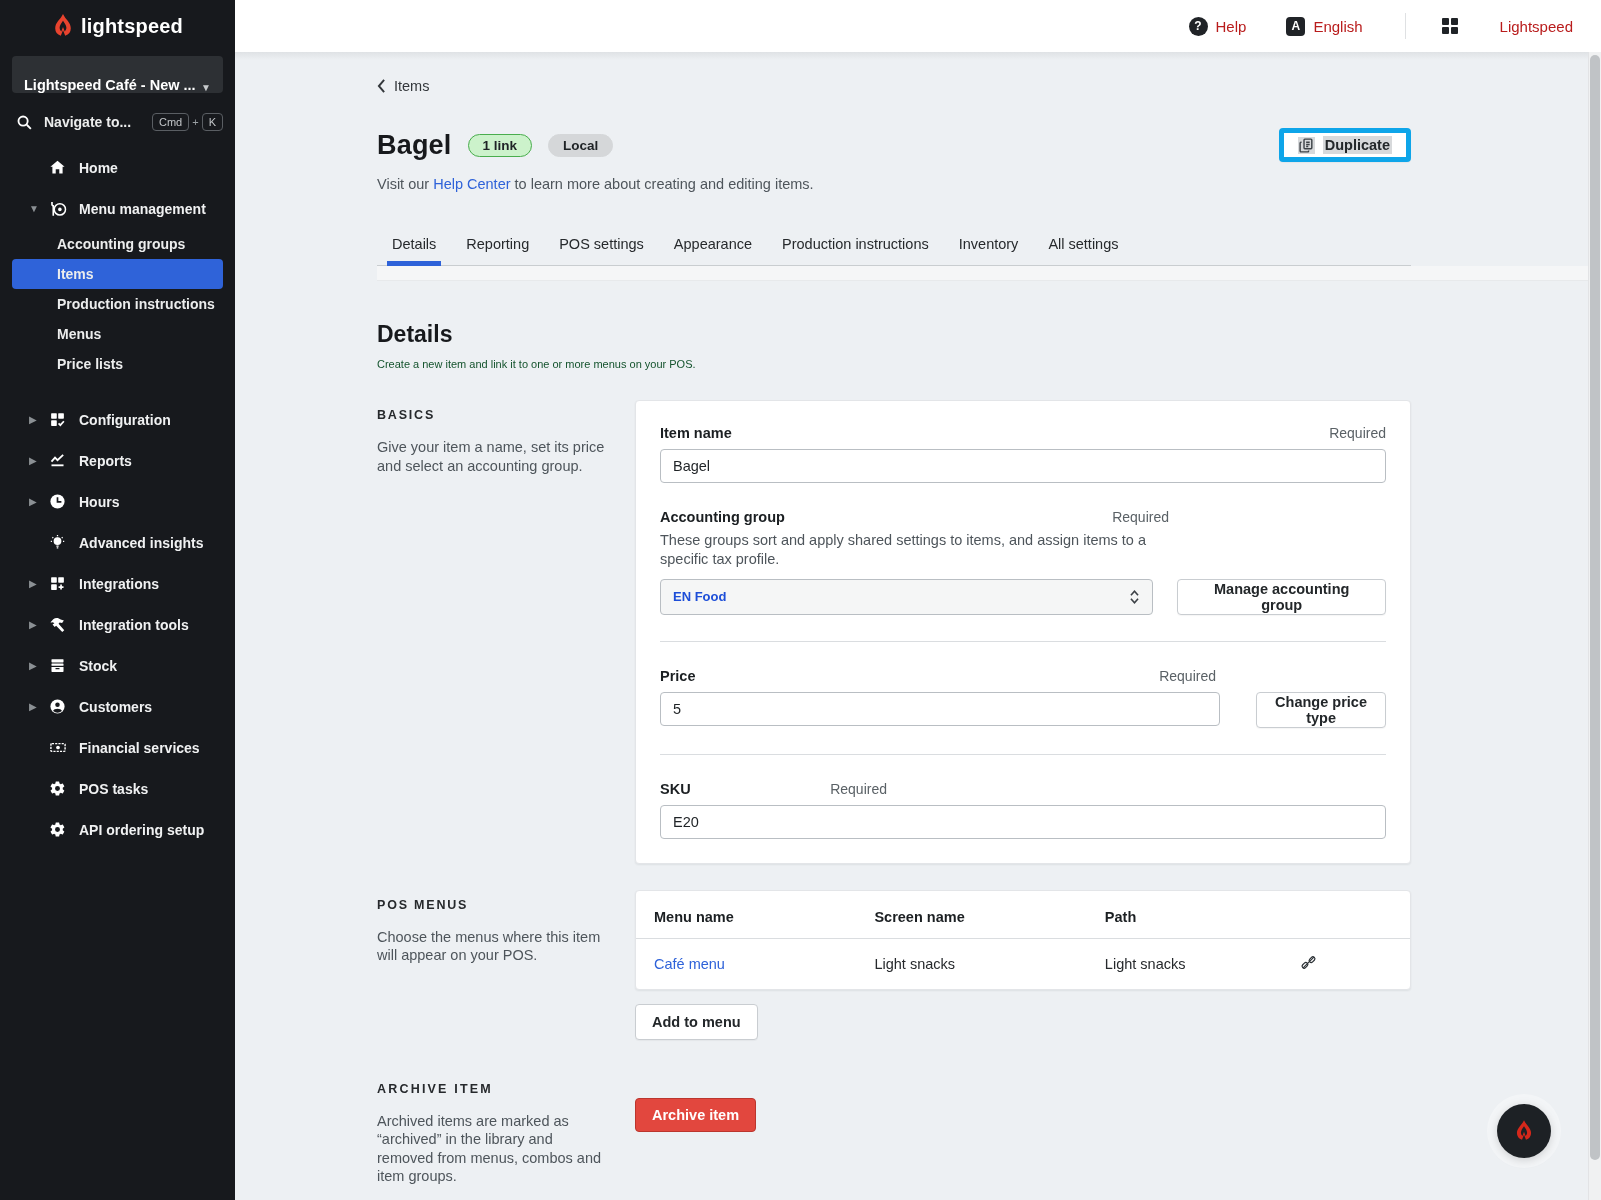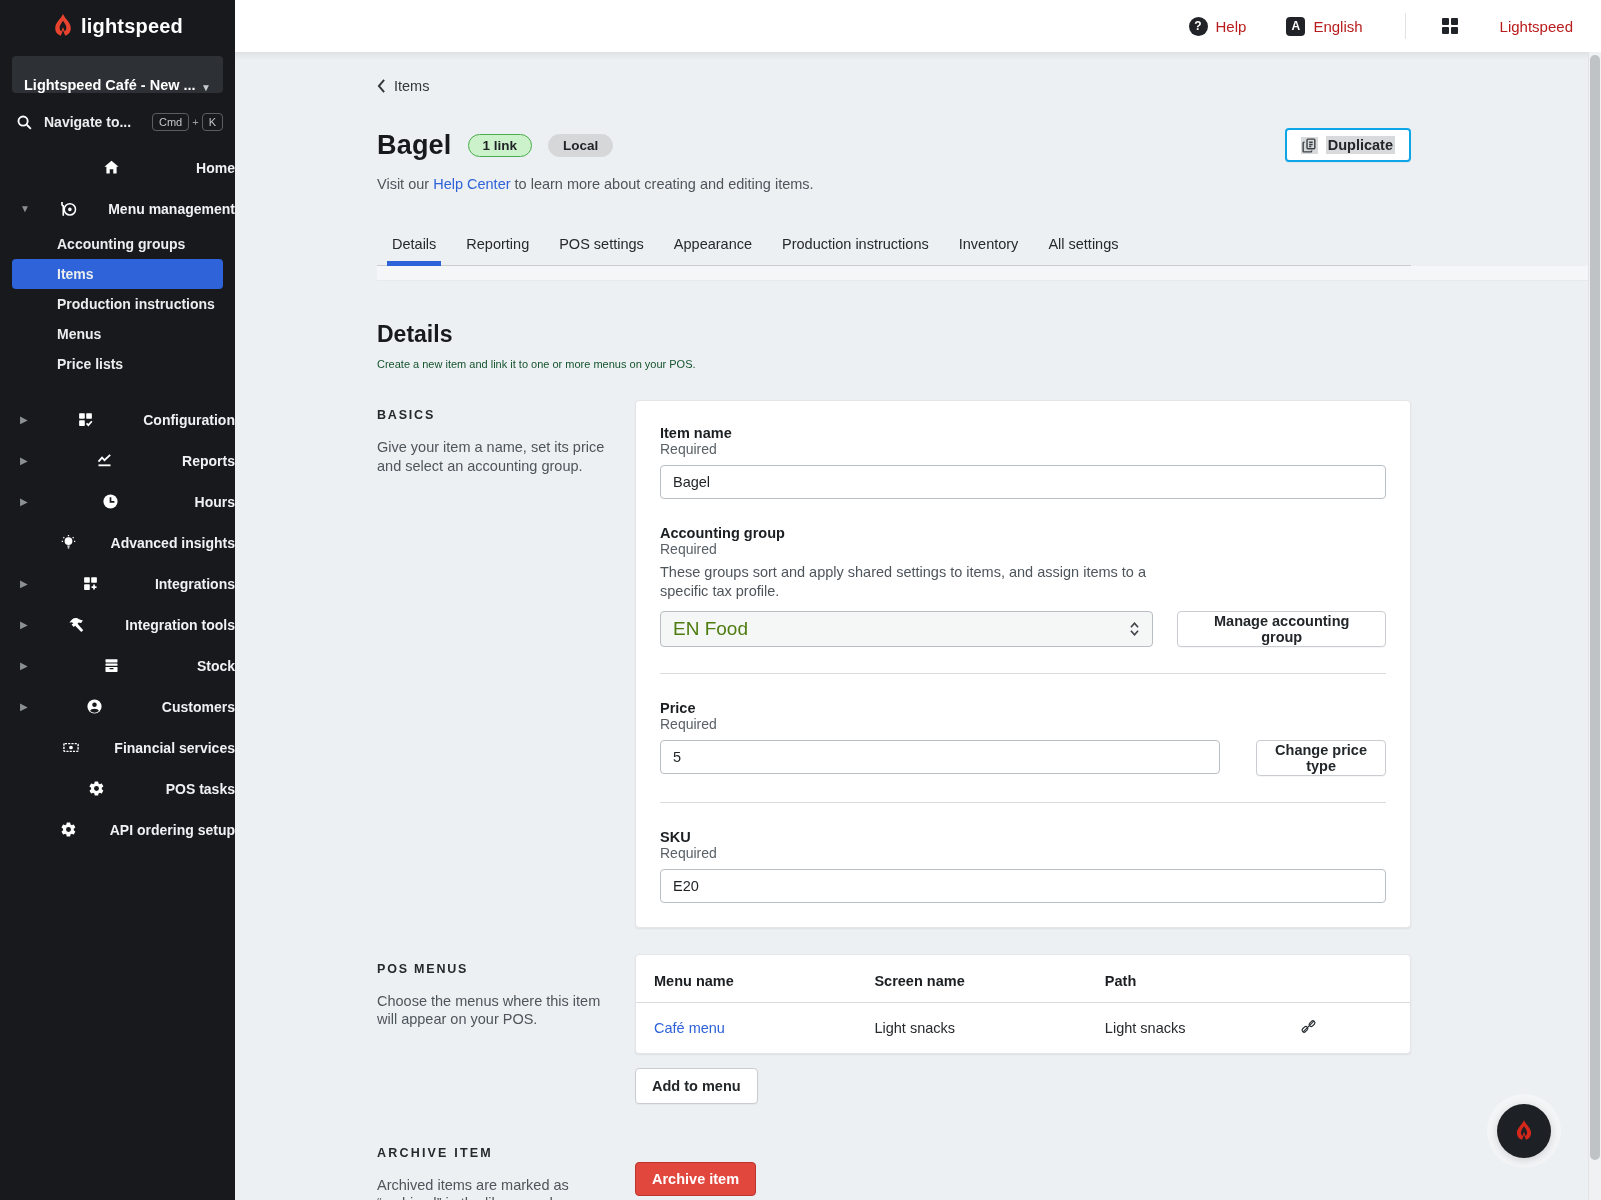--- a/index.html
+++ b/index.html
@@ -11,21 +11,21 @@
   .logo-row { display:flex; align-items:center; justify-content:center; gap:7px; height:52px; }
   .logo-text { color:#fff; font-size:20px; font-weight:700; letter-spacing:.2px; }
   .company-btn { margin:4px 12px 0 12px; height:37px; background:#2d3034; border-radius:4px; display:flex; align-items:flex-end; justify-content:space-between; padding:0 12px; cursor:pointer; }
   .company-btn span.txt { font-size:14.5px; font-weight:700; color:#fff; white-space:nowrap; overflow:hidden; }
   .caret { font-size:10px; color:#c7cacc; margin-left:6px; }
   .navigate-row { display:flex; align-items:center; margin:20px 12px 0 16px; cursor:pointer; }
   .navigate-row .nav-label { font-size:14px; font-weight:700; color:#eceded; margin-left:11px; flex:1; }
   .kbd { font-size:11px; color:#c3c6c9; border:1px solid #5a5e63; border-radius:4px; padding:2px 6px; }
   .kbd-plus { font-size:11px; color:#9aa0a4; margin:0 3px; }
   .nav-list { margin-top:16px; }
-  .nav-item { display:flex; align-items:center; height:41px; padding-left:20px; cursor:pointer; position:relative;justify-content:space-between; }
+  .nav-item { display:flex; align-items:center; height:41px; padding-left:29px; cursor:pointer; position:relative; }
   .nav-item .chev { width:20px; font-size:10px; color:#8b9094; }
   .nav-item .ic { width:30px; display:flex; align-items:center; }
   .nav-item .lbl { font-size:14px; font-weight:700; color:#f0f1f2; }
   .sub-item { display:flex; align-items:center; height:30px; margin:0 12px; padding-left:45px; border-radius:4px; cursor:pointer; }
   .sub-item .lbl { font-size:14px; font-weight:700; color:#eceded; }
   .sub-item.active { background:#2f63d9; }
   svg.sic { display:block; }
 
   
   .topbar { position:absolute; left:235px; top:0; right:0; height:52px; background:#fff; display:flex; align-items:center; justify-content:flex-end; padding-right:28px; z-index:4; }
@@ -43,21 +43,21 @@
   .page-pad { margin-left:142px; width:1034px; }
 
   .breadcrumb { display:flex; align-items:center; gap:8px; margin-top:26px; cursor:pointer; width:fit-content; }
   .breadcrumb .bc-lbl { font-size:14.5px; color:#33373b; }
 
   .title-row { display:flex; align-items:center; margin-top:34px; }
   .page-title { font-size:27px; font-weight:700; color:#17191c; letter-spacing:.2px; }
   .pill { font-size:13.5px; font-weight:700; color:#1f2326; border-radius:13px; padding:3px 14px; margin-left:16px; }
   .pill.green { background:#ccf2cb; border:1px solid #49ad4d; }
   .pill.gray  { background:#d5d7d9; border:1px solid #d5d7d9; }
-  .dup-btn { margin-left:auto; height:34px; background:#fff; border:2px solid #0ea5e9; border-radius:4px; display:flex; align-items:center; gap:8px; padding:4px 14px; cursor:pointer; box-shadow:0 1px 1px rgba(0,0,0,.04); }
+  .dup-btn { margin-left:auto; height:34px; background:#fff; border:5px solid #0ea5e9; border-radius:4px; display:flex; align-items:center; gap:8px; padding:4px 14px; cursor:pointer; box-shadow:0 1px 1px rgba(0,0,0,.04); }
   .dup-btn .hl { background:#d7d9db; }
   .dup-btn .dup-lbl { font-size:14.5px; font-weight:700; color:#23272a; padding:1px 2px; }
   .intro { margin-top:14px; font-size:14.5px; color:#4e555b; }
   .intro a { color:#2e62d9; text-decoration:none; cursor:pointer; }
 
   .tabs-wrap { margin-top:34px; border-bottom:1px solid #c9cdd0; }
   .tabs { display:flex; }
   .tab { font-size:14.5px; color:#26292c; padding:10px 15px 13px 15px; cursor:pointer; position:relative; white-space:nowrap; }
   .tab.active::after { content:""; position:absolute; left:10px; right:10px; bottom:-1px; height:5px; background:#2e62d9; }
   .tab-shadow { height:15px; background:#f5f6f7; border-bottom:1px solid #e7e9eb; margin-left:142px; }
@@ -65,28 +65,28 @@
   .details-head { margin-top:40px; font-size:23px; font-weight:700; color:#17191c; }
   .details-sub { margin-top:10px; font-size:11px; color:#14532d; }
 
   .section { display:flex; margin-top:30px; }
   .section-left { width:258px; flex-shrink:0; padding-right:30px; }
   .sec-title { font-size:12.5px; font-weight:700; letter-spacing:1.8px; color:#26292c; margin-top:8px; }
   .sec-desc { margin-top:16px; font-size:14.5px; color:#4e555b; line-height:1.28; }
   .card { background:#fff; border:1px solid #e3e5e8; border-radius:4px; box-shadow:0 1px 2px rgba(20,24,28,.07); width:776px; }
   .card-pad { padding:24px; }
 
-  .field-row { display:flex; align-items:baseline; justify-content:space-between;flex-direction:column; }
+  .field-row { display:flex; align-items:baseline; justify-content:space-between; }
   .f-label { font-size:14.5px; font-weight:700; color:#1b1f22; }
   .f-req { font-size:14px; color:#5a6166; }
   .f-desc { font-size:14.5px; color:#4e555b; margin-top:6px; line-height:1.3; }
   input.tbox { height:34px; border:1px solid #b9bec3; border-radius:4px; font-size:14.5px; color:#1f2326; padding:0 12px; font-family:"Liberation Sans", sans-serif; background:#fff; width:100%; margin-top:8px; }
   .select-row { display:flex; align-items:flex-end; gap:24px; margin-top:10px; }
   .selectbox { width:509px; height:36px; background:#f5f6f6; border:1px solid #b9bec3; border-radius:4px; display:flex; align-items:center; justify-content:space-between; padding:0 12px; cursor:pointer; }
-  .selectbox .sel-val { font-size:19px; font-weight:400; color:#4d7c0f; }
+  .selectbox .sel-val { font-size:13px; font-weight:700; color:#1d4ed8; }
   .btn { height:36px; background:#fff; border:1px solid #c9cdd1; border-radius:4px; font-size:14.5px; font-weight:700; color:#23272a; padding:0 16px; cursor:pointer; font-family:"Liberation Sans", sans-serif; box-shadow:0 1px 1px rgba(0,0,0,.04); }
   .hr { height:1px; background:#dadde0; margin:26px 0; }
   .price-row { display:flex; align-items:flex-start; gap:12px; }
   .w556 { width:556px; }
   .w227 { width:227px; }
 
   
   .menu-table { width:100%; border-collapse:collapse; }
   .menu-table th { text-align:left; font-size:14.5px; font-weight:700; color:#1b1f22; padding:18px 0 13px 18px; border-bottom:1px solid #dadde0; }
   .menu-table td { font-size:14.5px; color:#26292c; padding:15px 0 15px 18px; }

